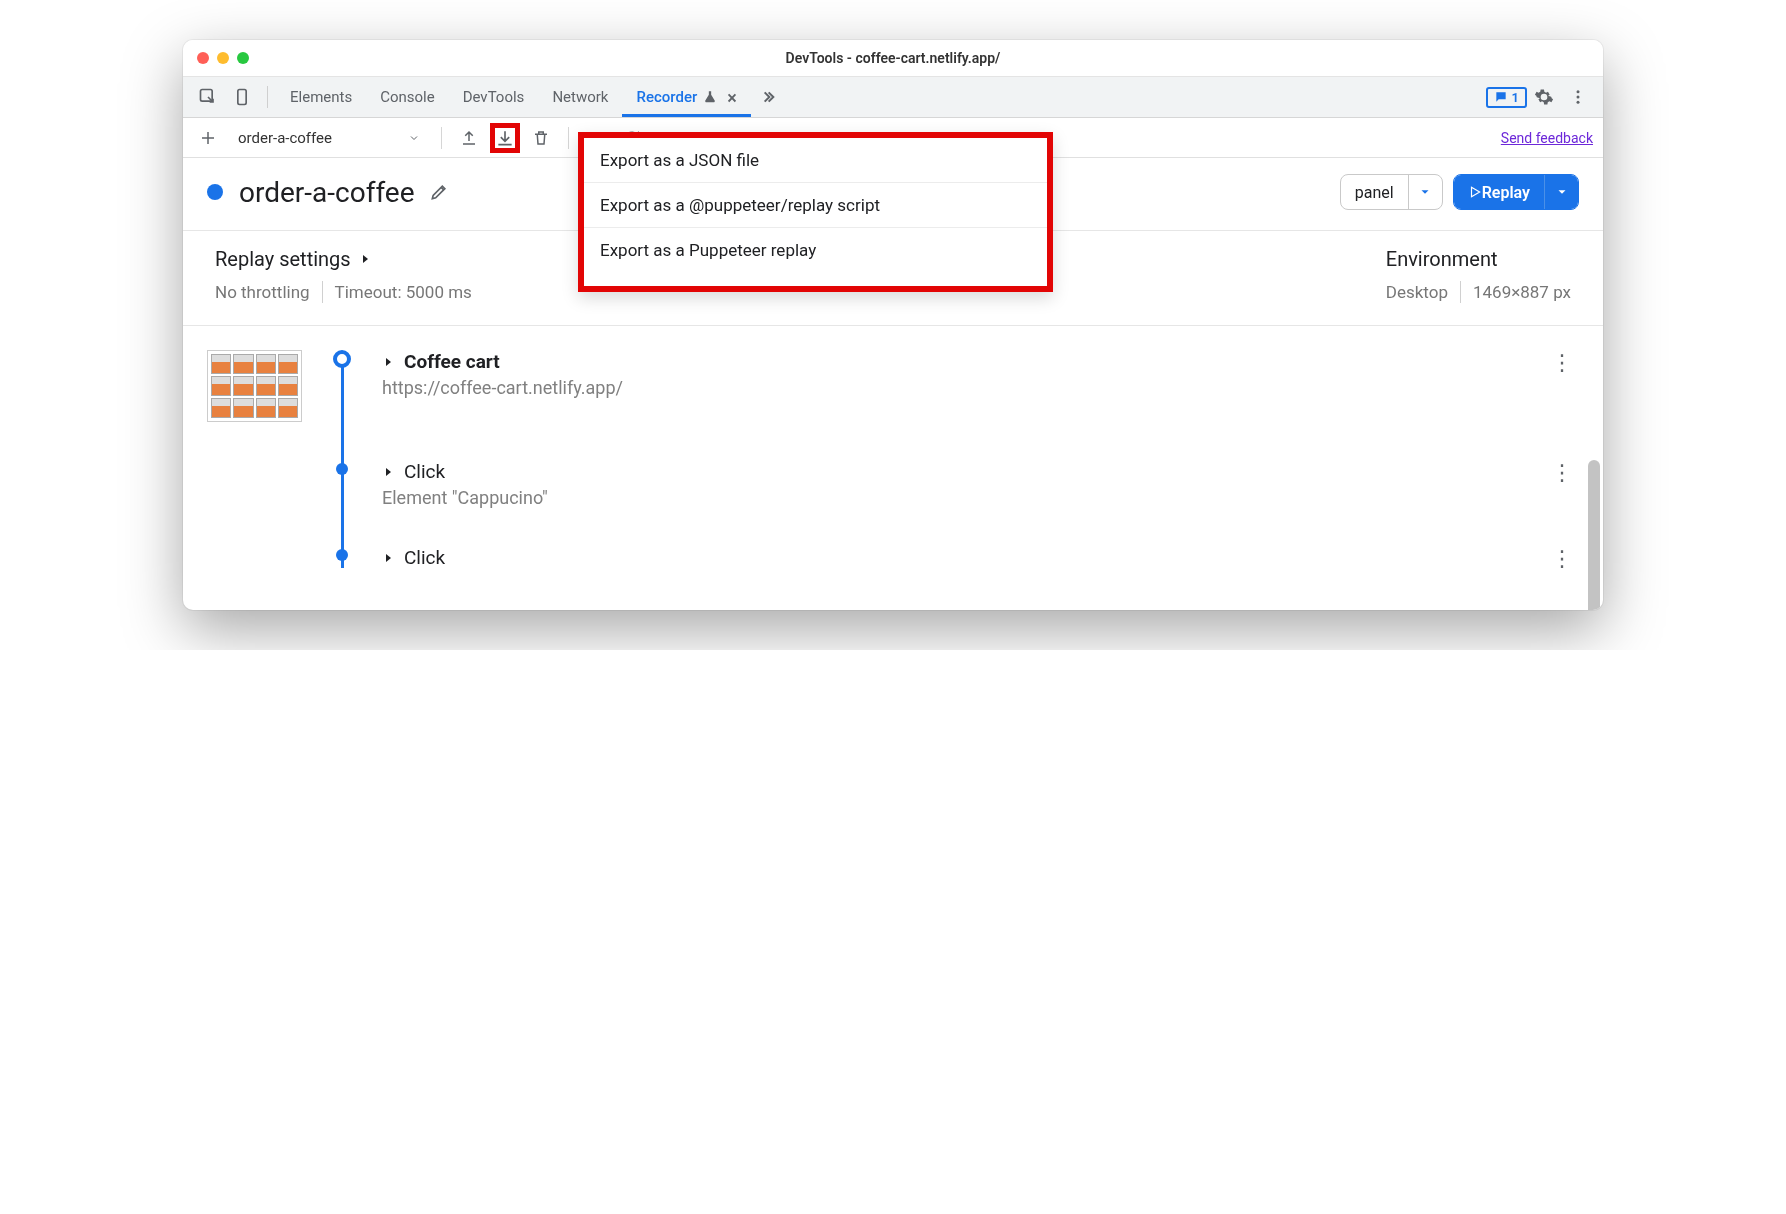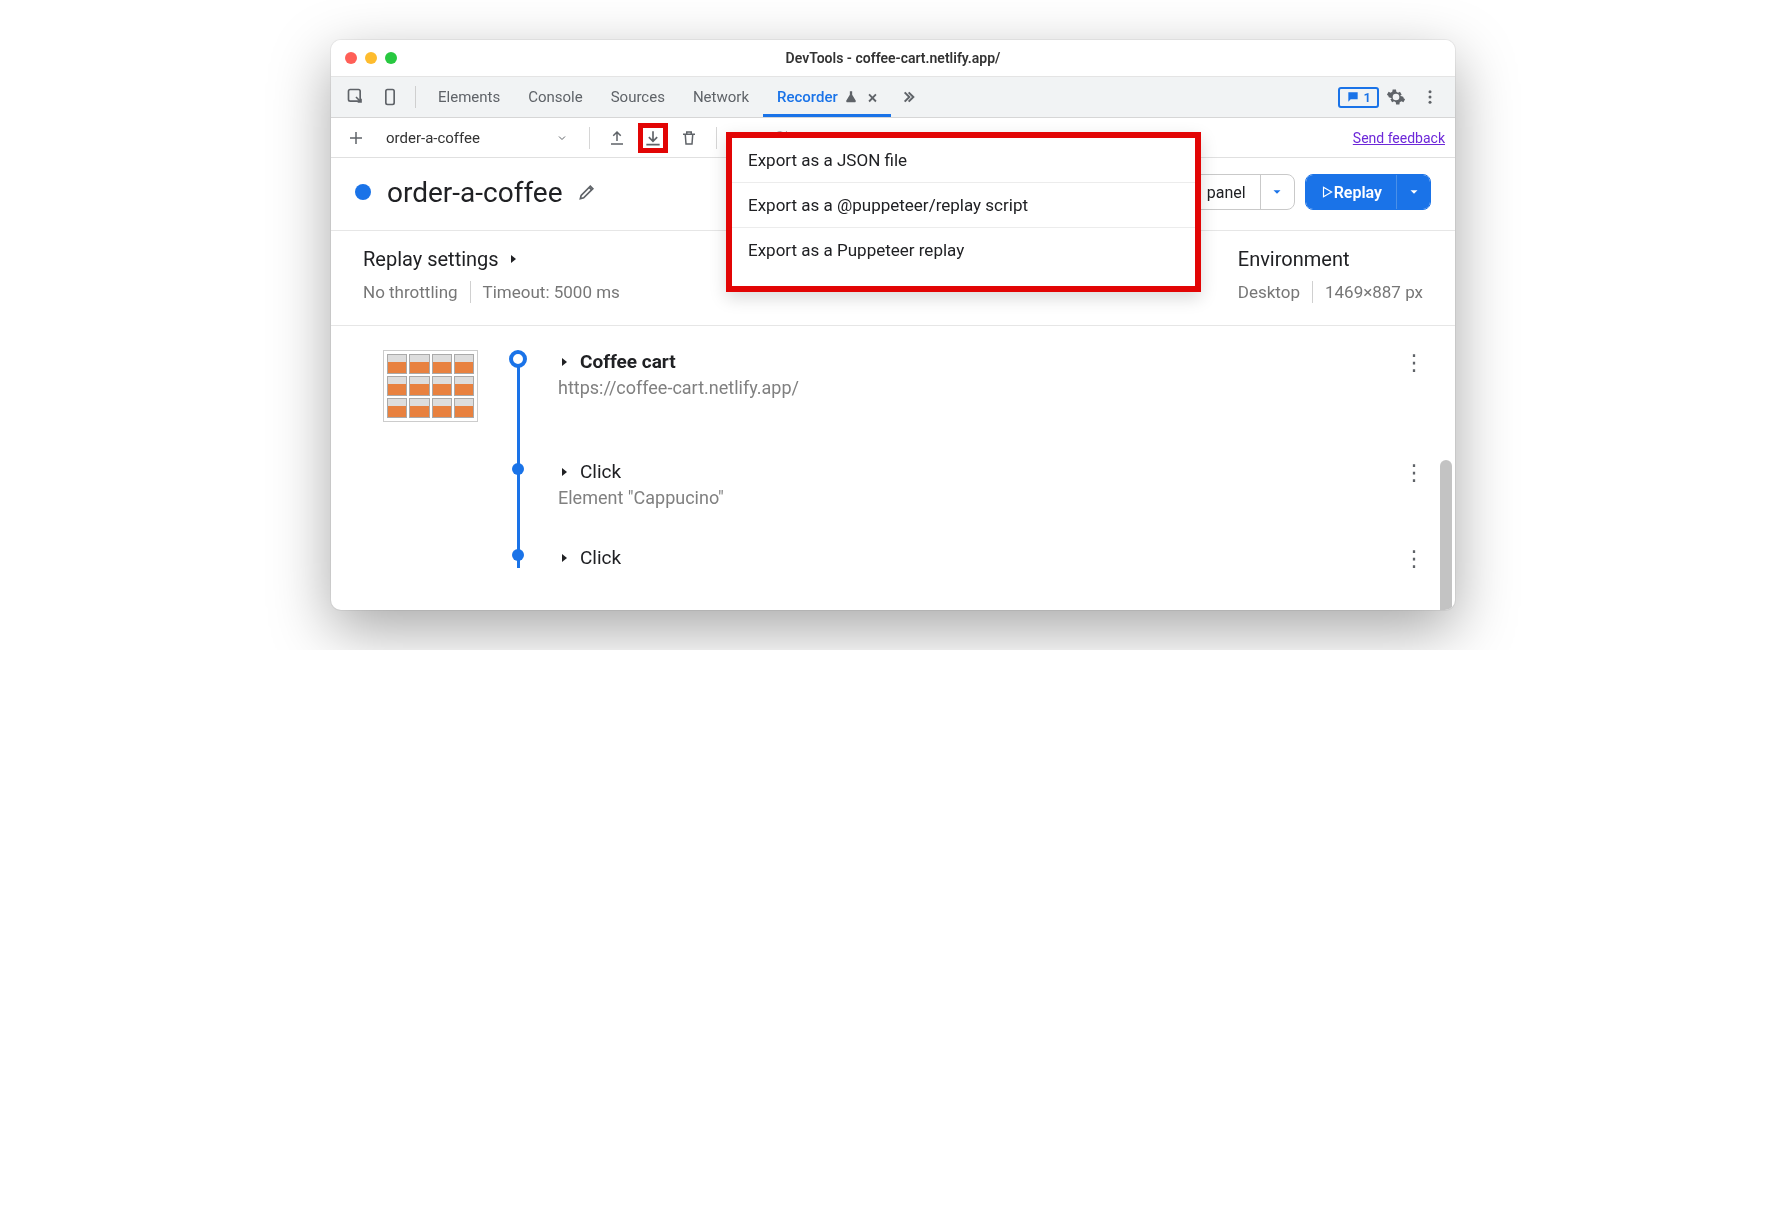--- a/index.html
+++ b/index.html
@@ -5,21 +5,21 @@
 * { box-sizing: border-box; margin: 0; padding: 0; }
 body {
   font-family: -apple-system, BlinkMacSystemFont, "Segoe UI", Roboto, sans-serif;
   background: #fff;
   display: flex;
   justify-content: center;
   align-items: flex-start;
   padding: 40px;
 }
 .window {
-  width: 1124px;
+  width: 1420px;
   background: #fff;
   border-radius: 10px;
   box-shadow: 0 20px 60px rgba(0,0,0,0.35), 0 0 0 1px rgba(0,0,0,0.05);
   overflow: hidden;
   position: relative;
 }
 .titlebar {
   height: 36px;
   background: #fff;
   display: flex;
@@ -107,21 +107,21 @@
 
 .settings {
   display:flex; padding:16px 32px 22px 32px; border-bottom:1px solid #e6e6e6; gap:40px;
 }
 .settings .col { display:flex; flex-direction:column; gap:10px;}
 .settings .heading { font-size:20px; color:#202124; display:flex; align-items:center; gap:8px;}
 .settings .vals { display:flex; align-items:center; gap:12px; font-size:17px; color:#777;}
 .settings .vals .sep { width:1px; height:22px; background:#d0d0d0;}
 .col.right { margin-left:auto; }
 
-.steps { padding:24px 24px; position:relative;margin-left:28px;}
+.steps { padding:24px 24px; position:relative;}
 .steprow { display:flex; gap:28px; position:relative; margin-bottom:38px;}
 .thumb {
   width:95px; height:72px; border:1px solid #ccc; background:#fff; font-size:7px;
   display:grid; grid-template-columns:repeat(4,1fr); grid-auto-rows:1fr; gap:2px; padding:3px;
   flex-shrink:0;
 }
 .thumb .cup { background:linear-gradient(#ddd 40%, #e8813f 40%); border:1px solid #aaa; }
 .thumb.empty { visibility:hidden; height:40px;}
 .timeline { width:24px; position:relative; display:flex; justify-content:center; flex-shrink:0;}
 .timeline .line { position:absolute; top:12px; bottom:-60px; width:3px; background:#1a73e8; }
@@ -167,21 +167,21 @@
         </svg>
     </div>
     <div class="divider"></div>
     <div class="tab">
         <span>Elements</span>
       </div>
     <div class="tab">
         <span>Console</span>
       </div>
     <div class="tab">
-        <span>Sources</span>
+        <span>DevTools</span>
       </div>
     <div class="tab">
         <span>Network</span>
       </div>
     <div class="tab active">
       <span>Recorder</span>
       <svg width="14" height="14" viewBox="0 0 24 24" fill="#5f6368">
           <path d="M10 2v6l-6 10a2 2 0 002 3h12a2 2 0 002-3l-6-10V2z"></path>
         </svg>
       <span style="font-size:18px;color:#5f6368;margin-left:4px">×</span>

